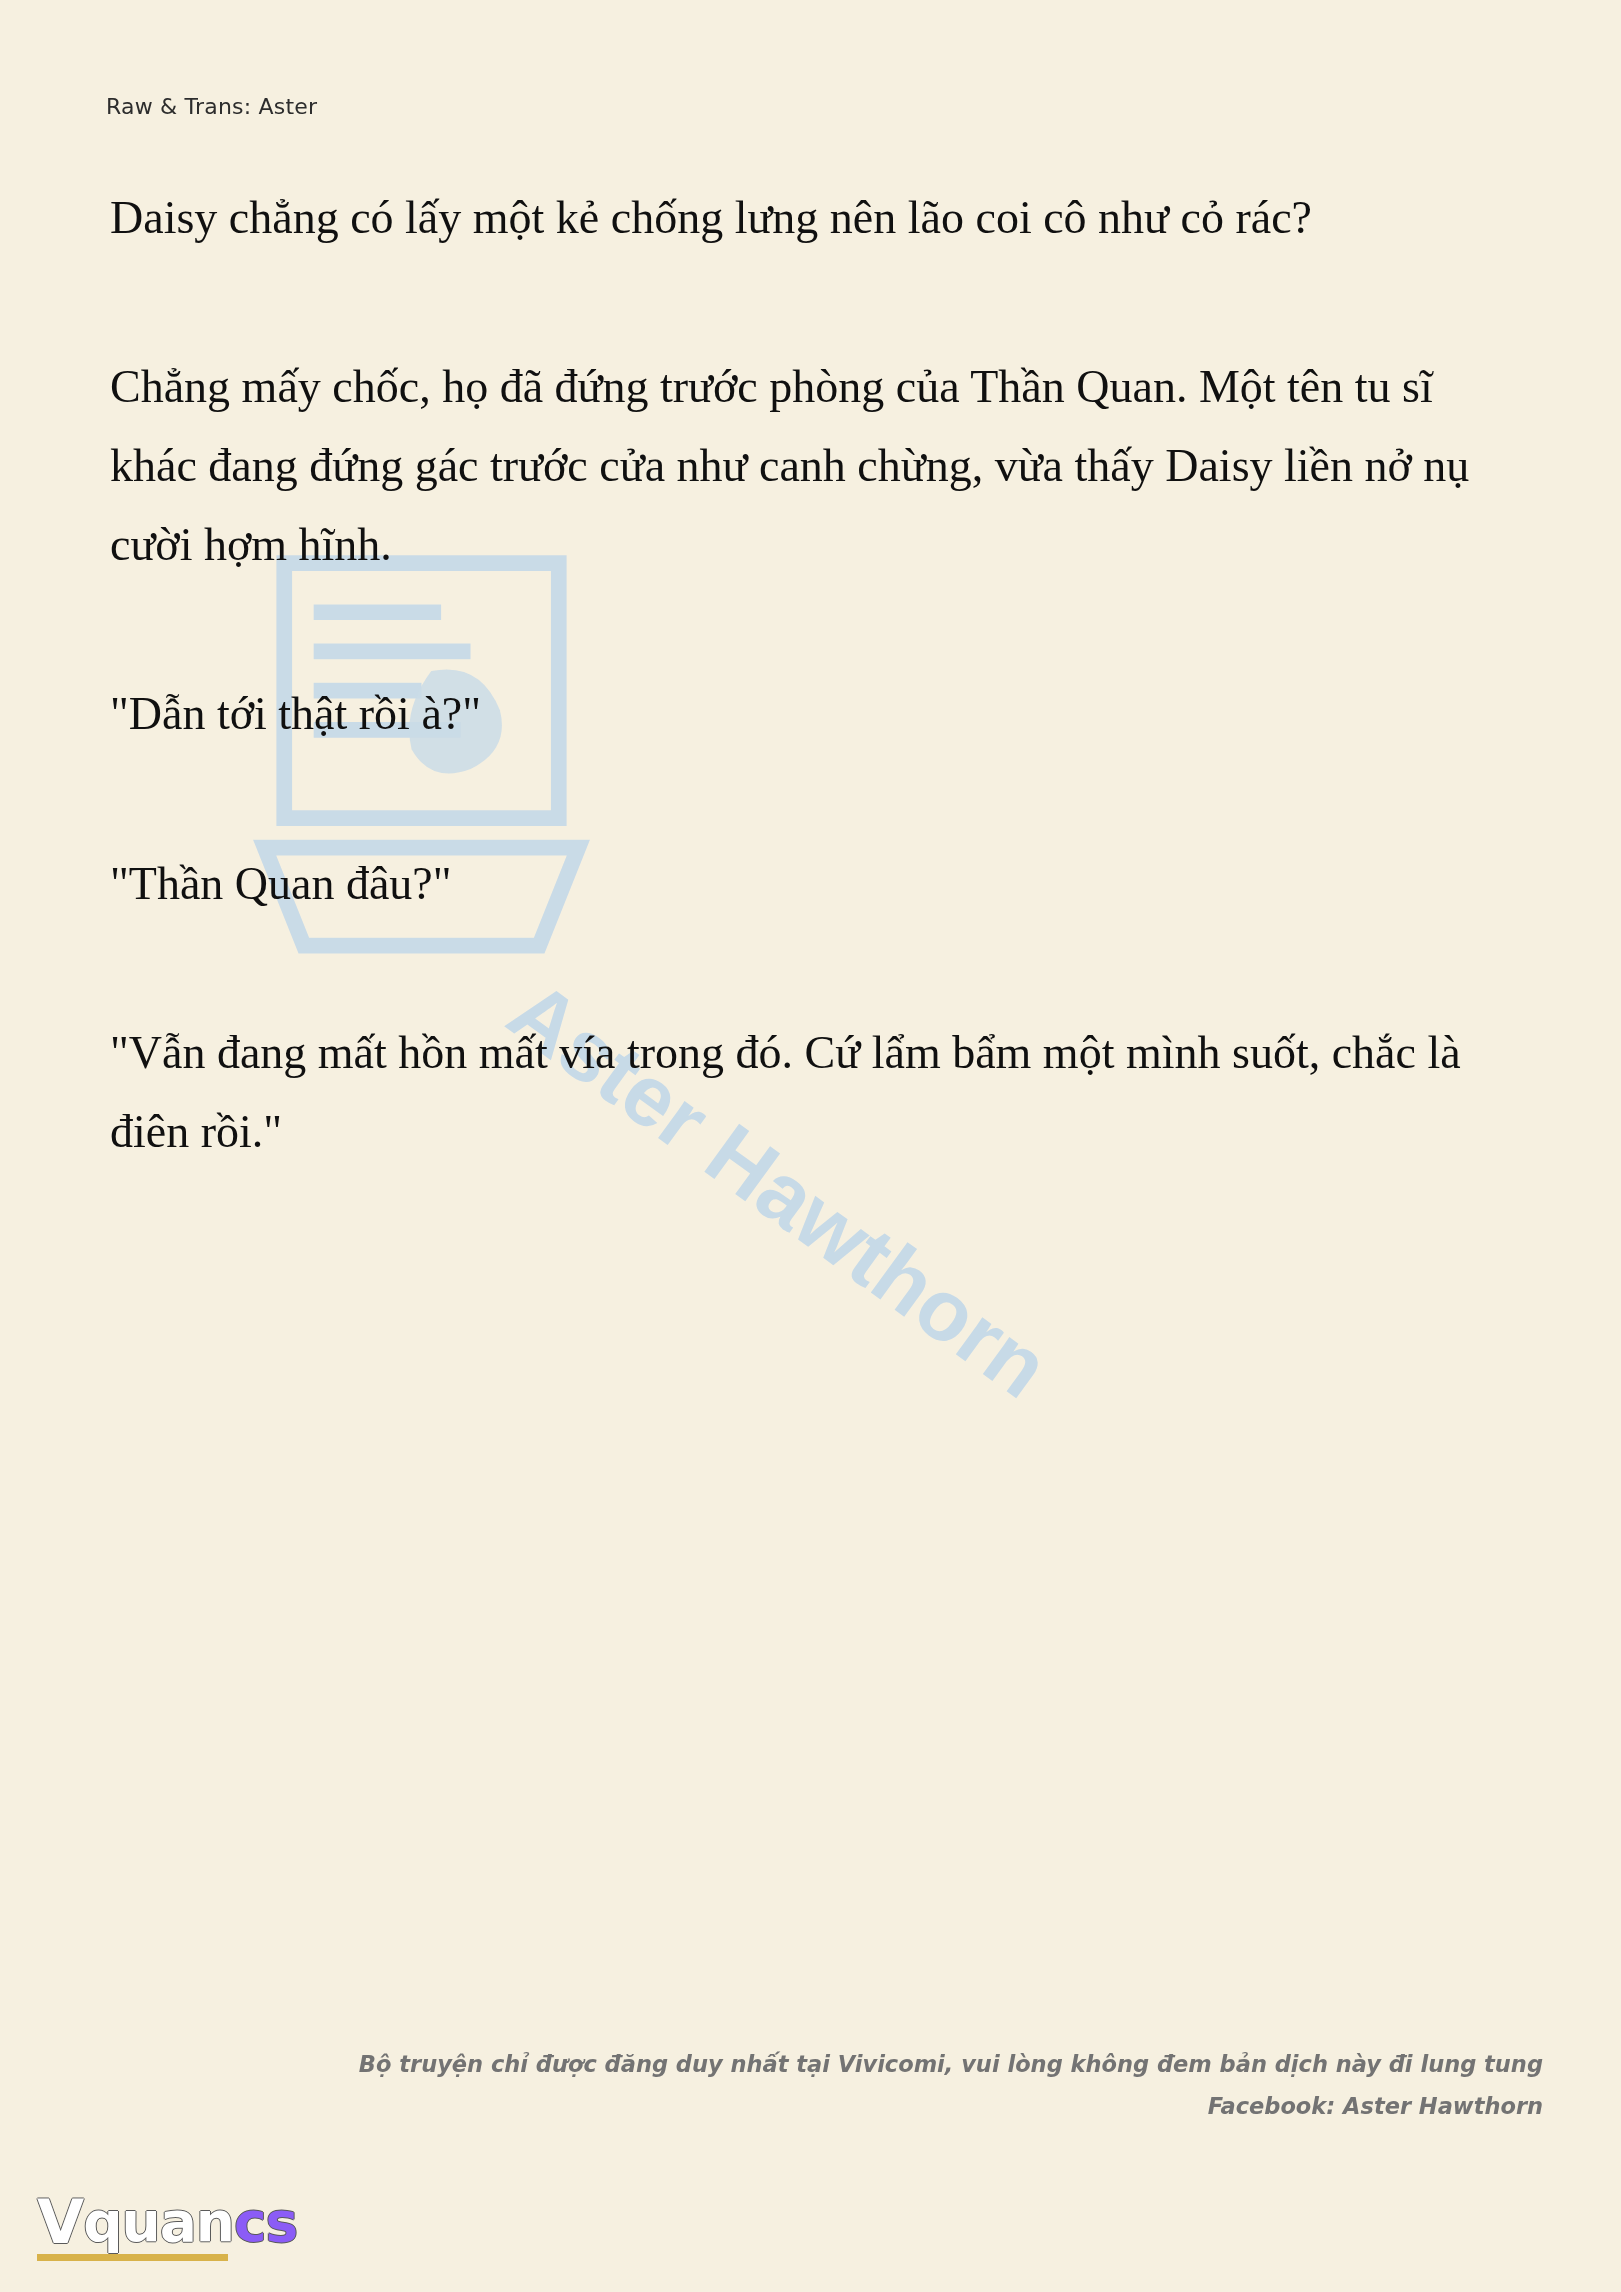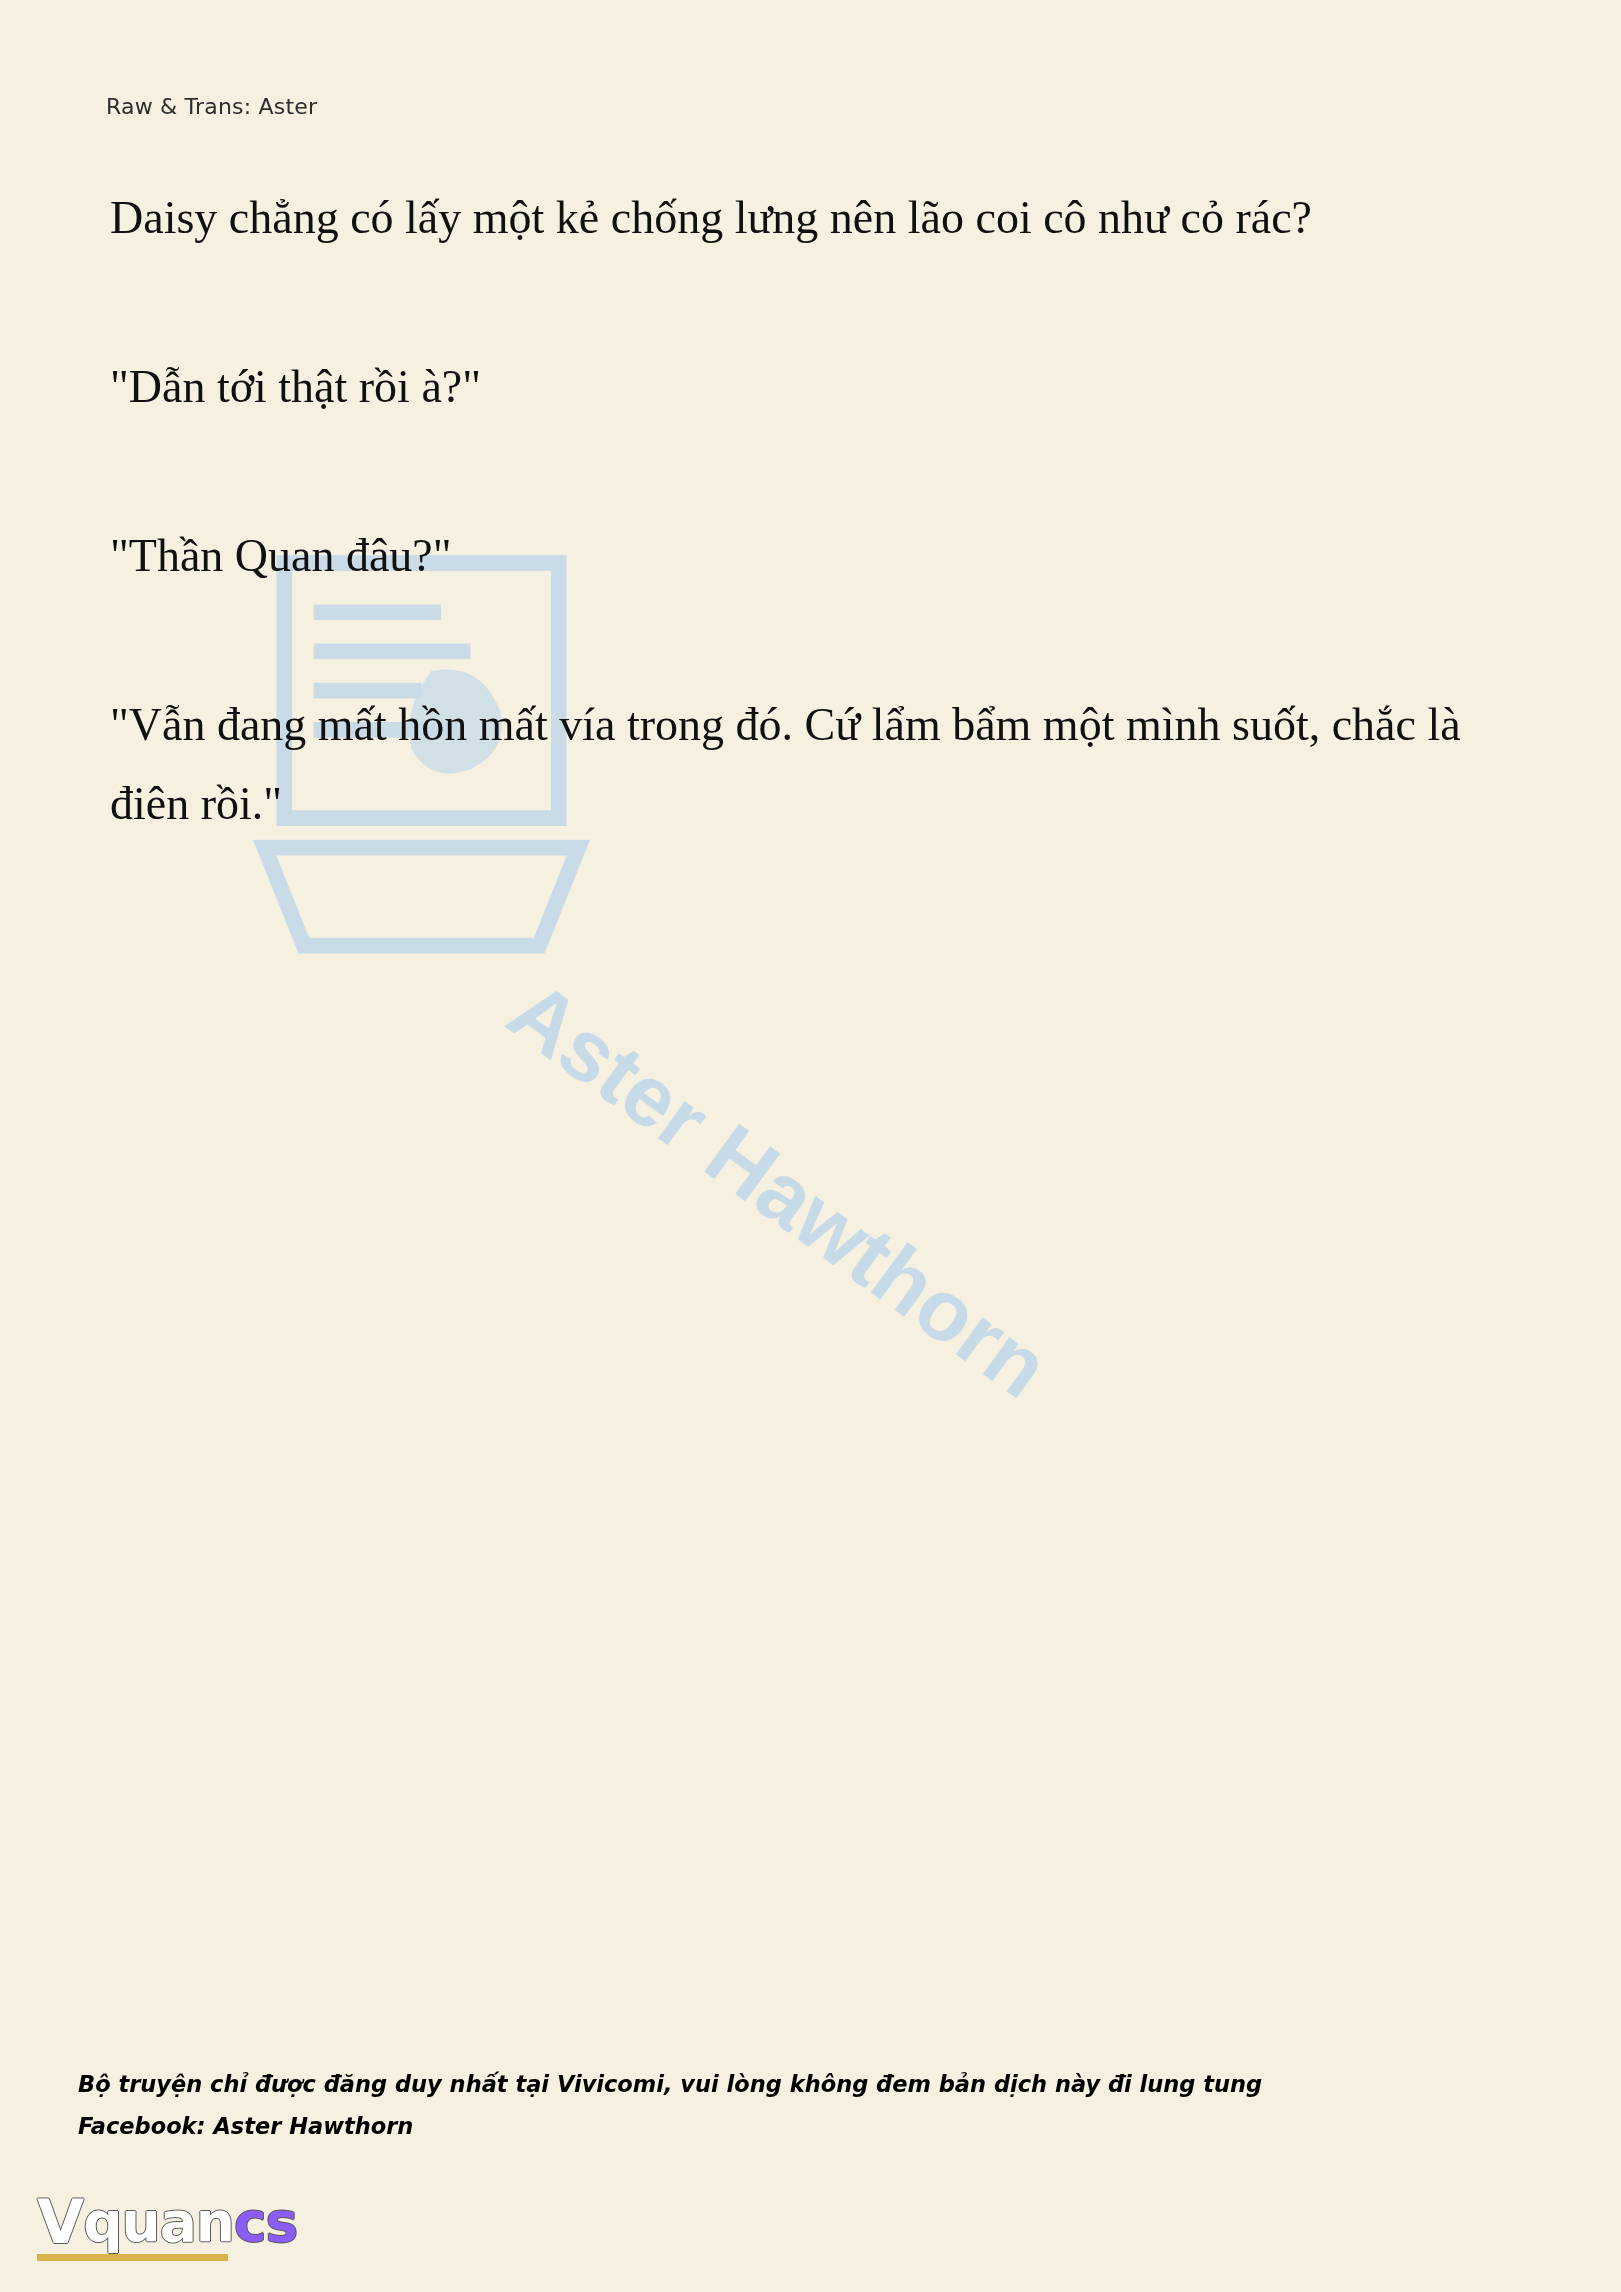--- a/index.html
+++ b/index.html
@@ -81,29 +81,28 @@
     pointer-events: none;
     opacity: 0.9;
   }
 
   
   .footer-note {
     position: absolute;
     left: 0;
     right: 0;
     top: 2044px;
-    text-align: left;
+    text-align: right;
     font-family: "DejaVu Sans", sans-serif;
     font-style: italic;
     font-weight: bold;
     font-size: 22.5px;
     line-height: 1.85;
-    color: #000000;
+    color: #737373;
     z-index: 3;
-    margin-top: 20px;
   }
   .footer-note div {
     padding: 0 78px;
   }
 
   
   .site-logo {
     position: absolute;
     left: 37px;
     top: 2184px;
@@ -156,20 +155,21 @@
       <g fill="#c5d9e8" opacity="0.85">
         <path d="M190 150 q50 -10 70 40 q10 40 -30 60 q-40 15 -60 -20 q-10 -40 20 -80 z"></path>
       </g>
     </svg>
   </div>
 
   <div class="wm-text">Aster Hawthorn</div>
 
   <div class="body-text">
     <p class="para">Daisy chẳng có lấy một kẻ chống lưng nên lão coi cô như cỏ rác?</p>
+    <p class="para">Chẳng mấy chốc, họ đã đứng trước phòng của Thần Quan. Một tên tu sĩ khác đang đứng gác trước cửa như canh chừng, vừa thấy Daisy liền nở nụ cười hợm hĩnh.</p>
     <p class="para">"Dẫn tới thật rồi à?"</p>
     <p class="para">"Thần Quan đâu?"</p>
     <p class="para">"Vẫn đang mất hồn mất vía trong đó. Cứ lẩm bẩm một mình suốt, chắc là điên rồi."</p>
   </div>
 
   <div class="footer-note">
     <div>Bộ truyện chỉ được đăng duy nhất tại Vivicomi, vui lòng không đem bản dịch này đi lung tung</div>
     <div>Facebook: Aster Hawthorn</div>
   </div>
 

